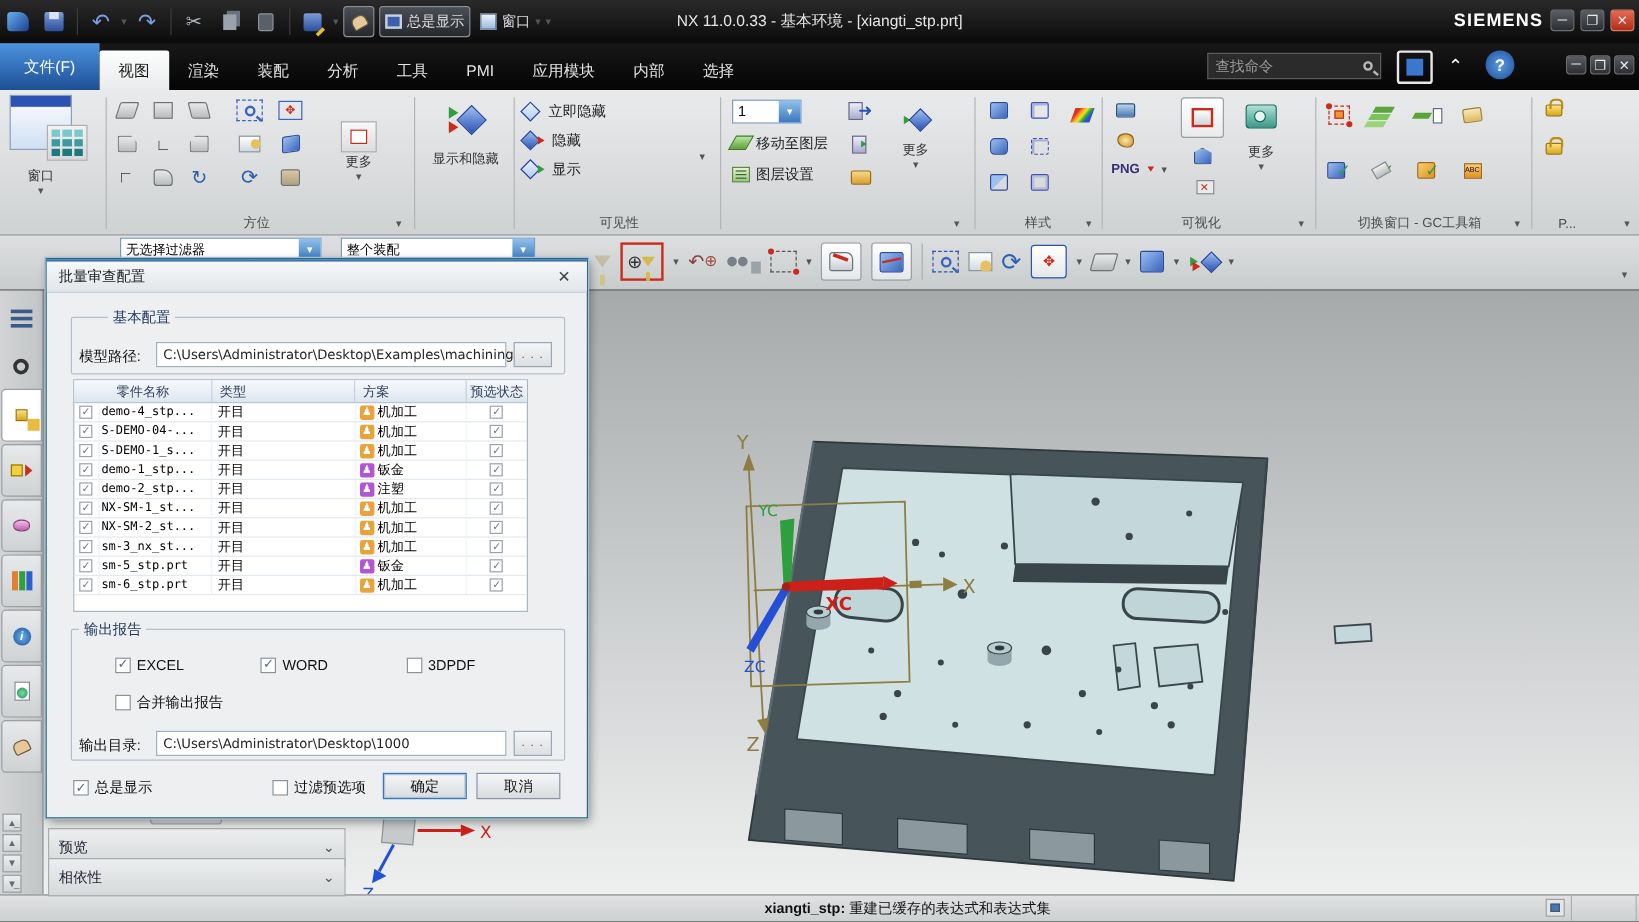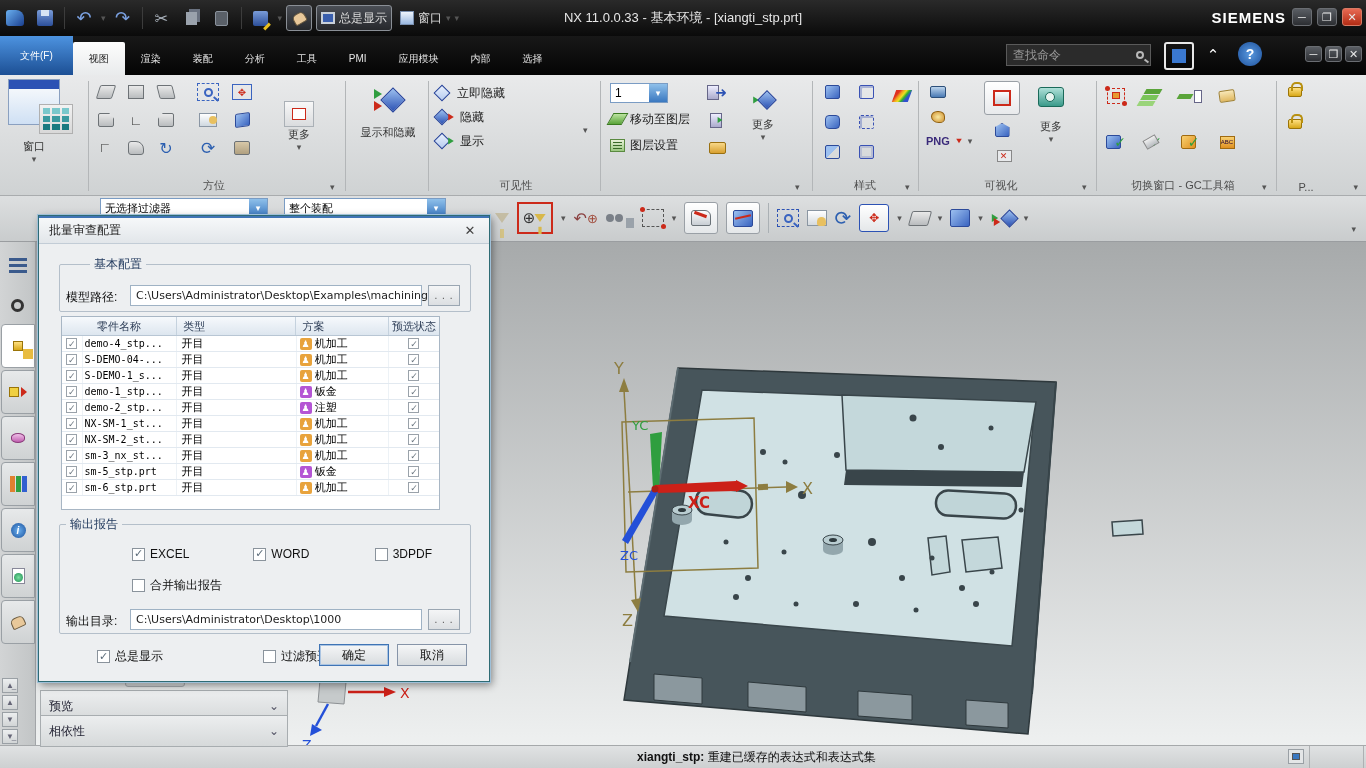--- a/index.html
+++ b/index.html
@@ -14,21 +14,21 @@
   .qaboxed { border:1px solid #8a8f96; border-radius:3px; background:linear-gradient(#4a4e55,#26282c); }
   .qatext { font-size:12px; color:#dcdcdc; padding:0 4px; display:flex; align-items:center; gap:4px; height:26px; }
   #title-text { position:absolute; left:0; right:0; top:0; height:36px; display:flex; align-items:center; justify-content:center; font-size:13px; color:#e6e6e6; pointer-events:none; }
   #brand { position:absolute; right:80px; top:9px; font-weight:bold; font-size:15px; letter-spacing:1px; color:#fff; }
   .winbtn { width:20px; height:18px; border:1px solid #6a6d72; border-radius:3px; background:linear-gradient(#5a5e64,#2c2e32); color:#e8e8e8; font-size:11px; display:flex; align-items:center; justify-content:center; }
   .winbtn.close { background:linear-gradient(#e86a54,#b22c14); border-color:#d87a64; }
 
   
   #menubar { position:absolute; left:0; top:36px; width:1366px; height:39px; background:linear-gradient(#181818,#040404); }
   #tabs { position:absolute; left:0; bottom:0; display:flex; height:33px; align-items:flex-end; }
-  .tab { padding:0 16px; height:33px; display:flex; align-items:center; color:#e4e4e4; font-size:10px; }
+  .tab { padding:0 16px; height:33px; display:flex; align-items:center; color:#e4e4e4; font-size:13px; }
   .tab.filetab { background:linear-gradient(#4d93e0,#1c4f94); color:#fff; height:39px; padding:0 20px; }
   .tab.active { background:linear-gradient(#fdfdfd,#e9ebec); color:#1a1a1a; border-radius:2px 2px 0 0; }
   #findbox { position:absolute; right:215px; top:8px; width:145px; height:22px; background:#2b2b2b; border:1px solid #5a5a5a; display:flex; align-items:center; color:#9a9a9a; font-size:12px; padding:0 6px; }
   #findbox .mag { margin-left:auto; width:8px; height:8px; border:2px solid #b8b8b8; border-radius:50%; position:relative; }
   #findbox .mag::after { content:""; position:absolute; width:5px; height:2px; background:#b8b8b8; transform:rotate(40deg); left:6px; top:7px; }
   .tbtool { position:absolute; top:6px; display:flex; align-items:center; justify-content:center; }
 
   
   #ribbon { position:absolute; left:0; top:75px; width:1366px; height:121px; background:linear-gradient(#e9eaeb,#cfd2d3); border-bottom:1px solid #a9acae; }
   .rsep { position:absolute; top:6px; bottom:4px; width:1px; background:#b3b6b8; }
@@ -74,21 +74,21 @@
   #dialog { position:absolute; left:38px; top:215px; width:452px; height:467px; background:#edeff1; border:1px solid #2e6b75; box-shadow:0 0 0 1px #9fc0d8, 2px 3px 8px rgba(0,0,0,.45); z-index:20; }
   #dlg-title { height:28px; background:linear-gradient(#f6f8f9,#e2e6ea); border-top:2px solid #3f74b5; border-bottom:1px solid #c2ccd6; display:flex; align-items:center; padding:0 10px; font-size:12px; color:#222; }
   #dlg-close { margin-left:auto; font-size:13px; color:#444; width:18px; text-align:center; }
   fieldset { border:1px solid #b4bfca; border-radius:2px; position:absolute; }
   legend { font-size:12px; color:#1f3least; color:#223a5e; padding:0 4px; margin-left:6px; }
   .flabel { font-size:12px; color:#111; }
   .tinput { background:#fff; border:1px solid #9fb2c4; height:21px; font-size:11px; color:#222; display:flex; align-items:center; padding:0 5px; font-family:"DejaVu Sans","Liberation Sans",sans-serif; }
   .browse { width:32px; height:21px; border:1px solid #9aa6b2; background:linear-gradient(#f4f5f6,#dcdfe2); font-size:10px; color:#555; display:flex; align-items:center; justify-content:center; letter-spacing:1px; }
   .cb { width:13px; height:13px; border:1px solid #8a939c; background:#fff; display:inline-flex; align-items:center; justify-content:center; font-size:11px; color:#5a6a78; flex:none; }
   .cb.on::before { content:"✓"; margin-top:-1px; }
-  .cbrow { display:flex; align-items:center; gap:5px; font-size:12px; color:#111;margin-left:36px; }
+  .cbrow { display:flex; align-items:center; gap:5px; font-size:12px; color:#111; }
 
   #ptable { position:absolute; left:22px; top:100px; width:379px; height:194px; background:#fff; border:1px solid #a8b6c4; font-size:11px; }
   .thead { display:flex; height:19px; background:linear-gradient(#f6f9fc,#dde6ef); border-bottom:1px solid #b8c6d4; color:#31415a; align-items:center; }
   .thead div { border-right:1px solid #c5d2de; height:100%; display:flex; align-items:center; justify-content:center; }
   .trow { display:flex; height:16px; align-items:center; border-bottom:1px solid #e2e9f0; }
   .trow > div { height:100%; display:flex; align-items:center; border-right:1px solid #edf2f6; }
   .c-chk { width:22px; justify-content:center; }
   .c-name { width:102px; font-family:"DejaVu Sans Mono",monospace; font-size:10px; padding-left:2px; }
   .c-type { width:128px; padding-left:4px; }
   .c-sch { width:99px; padding-left:3px; gap:3px; }

